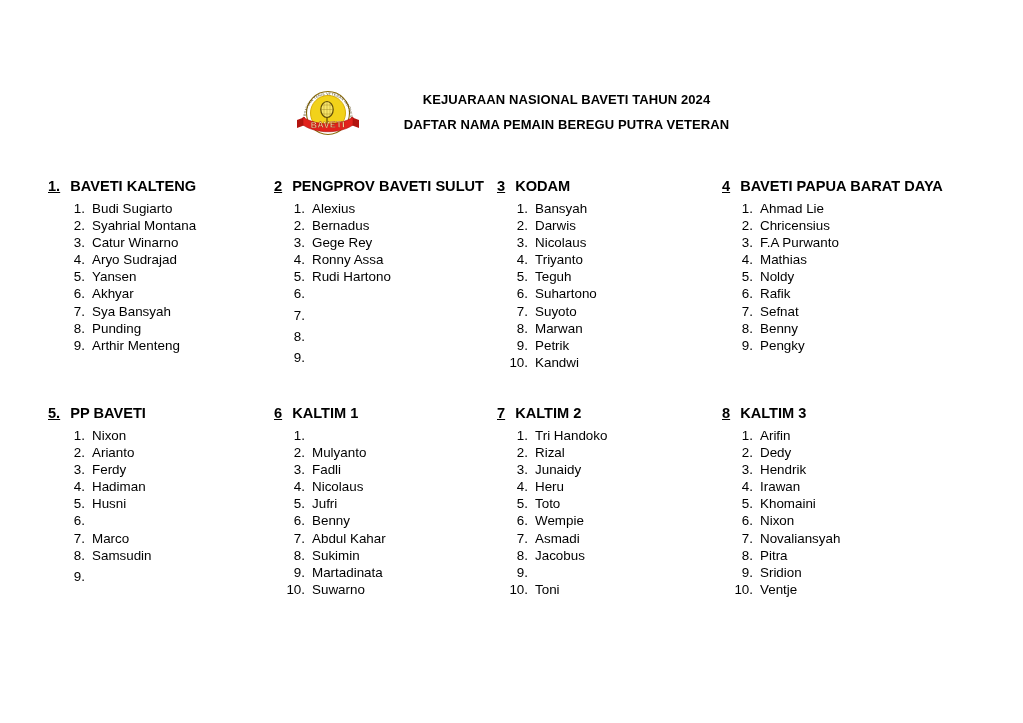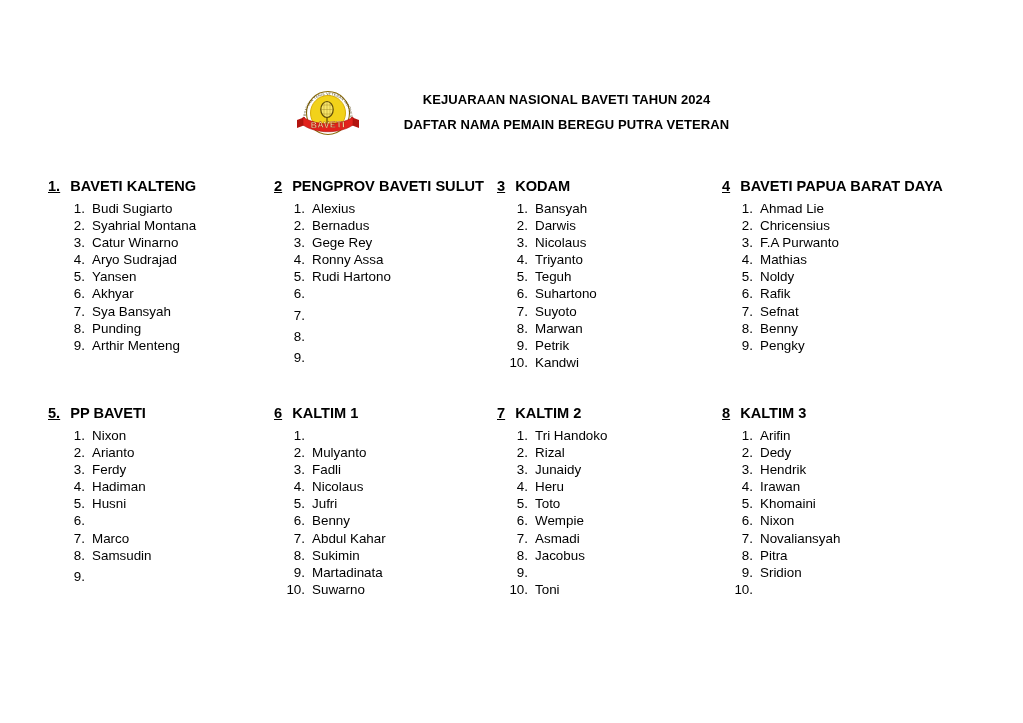--- a/index.html
+++ b/index.html
@@ -516,18 +516,19 @@
           <li class="player">
             <span class="p-num">8.</span>
             <span class="p-name">Pitra</span>
           </li>
           <li class="player">
             <span class="p-num">9.</span>
             <span class="p-name">Sridion</span>
           </li>
           <li class="player">
             <span class="p-num">10.</span>
+            <span class="p-name">Ventje</span>
           </li>
         </ul>
       </div>
     </div>
 
 </div>
 
 </body></html>

